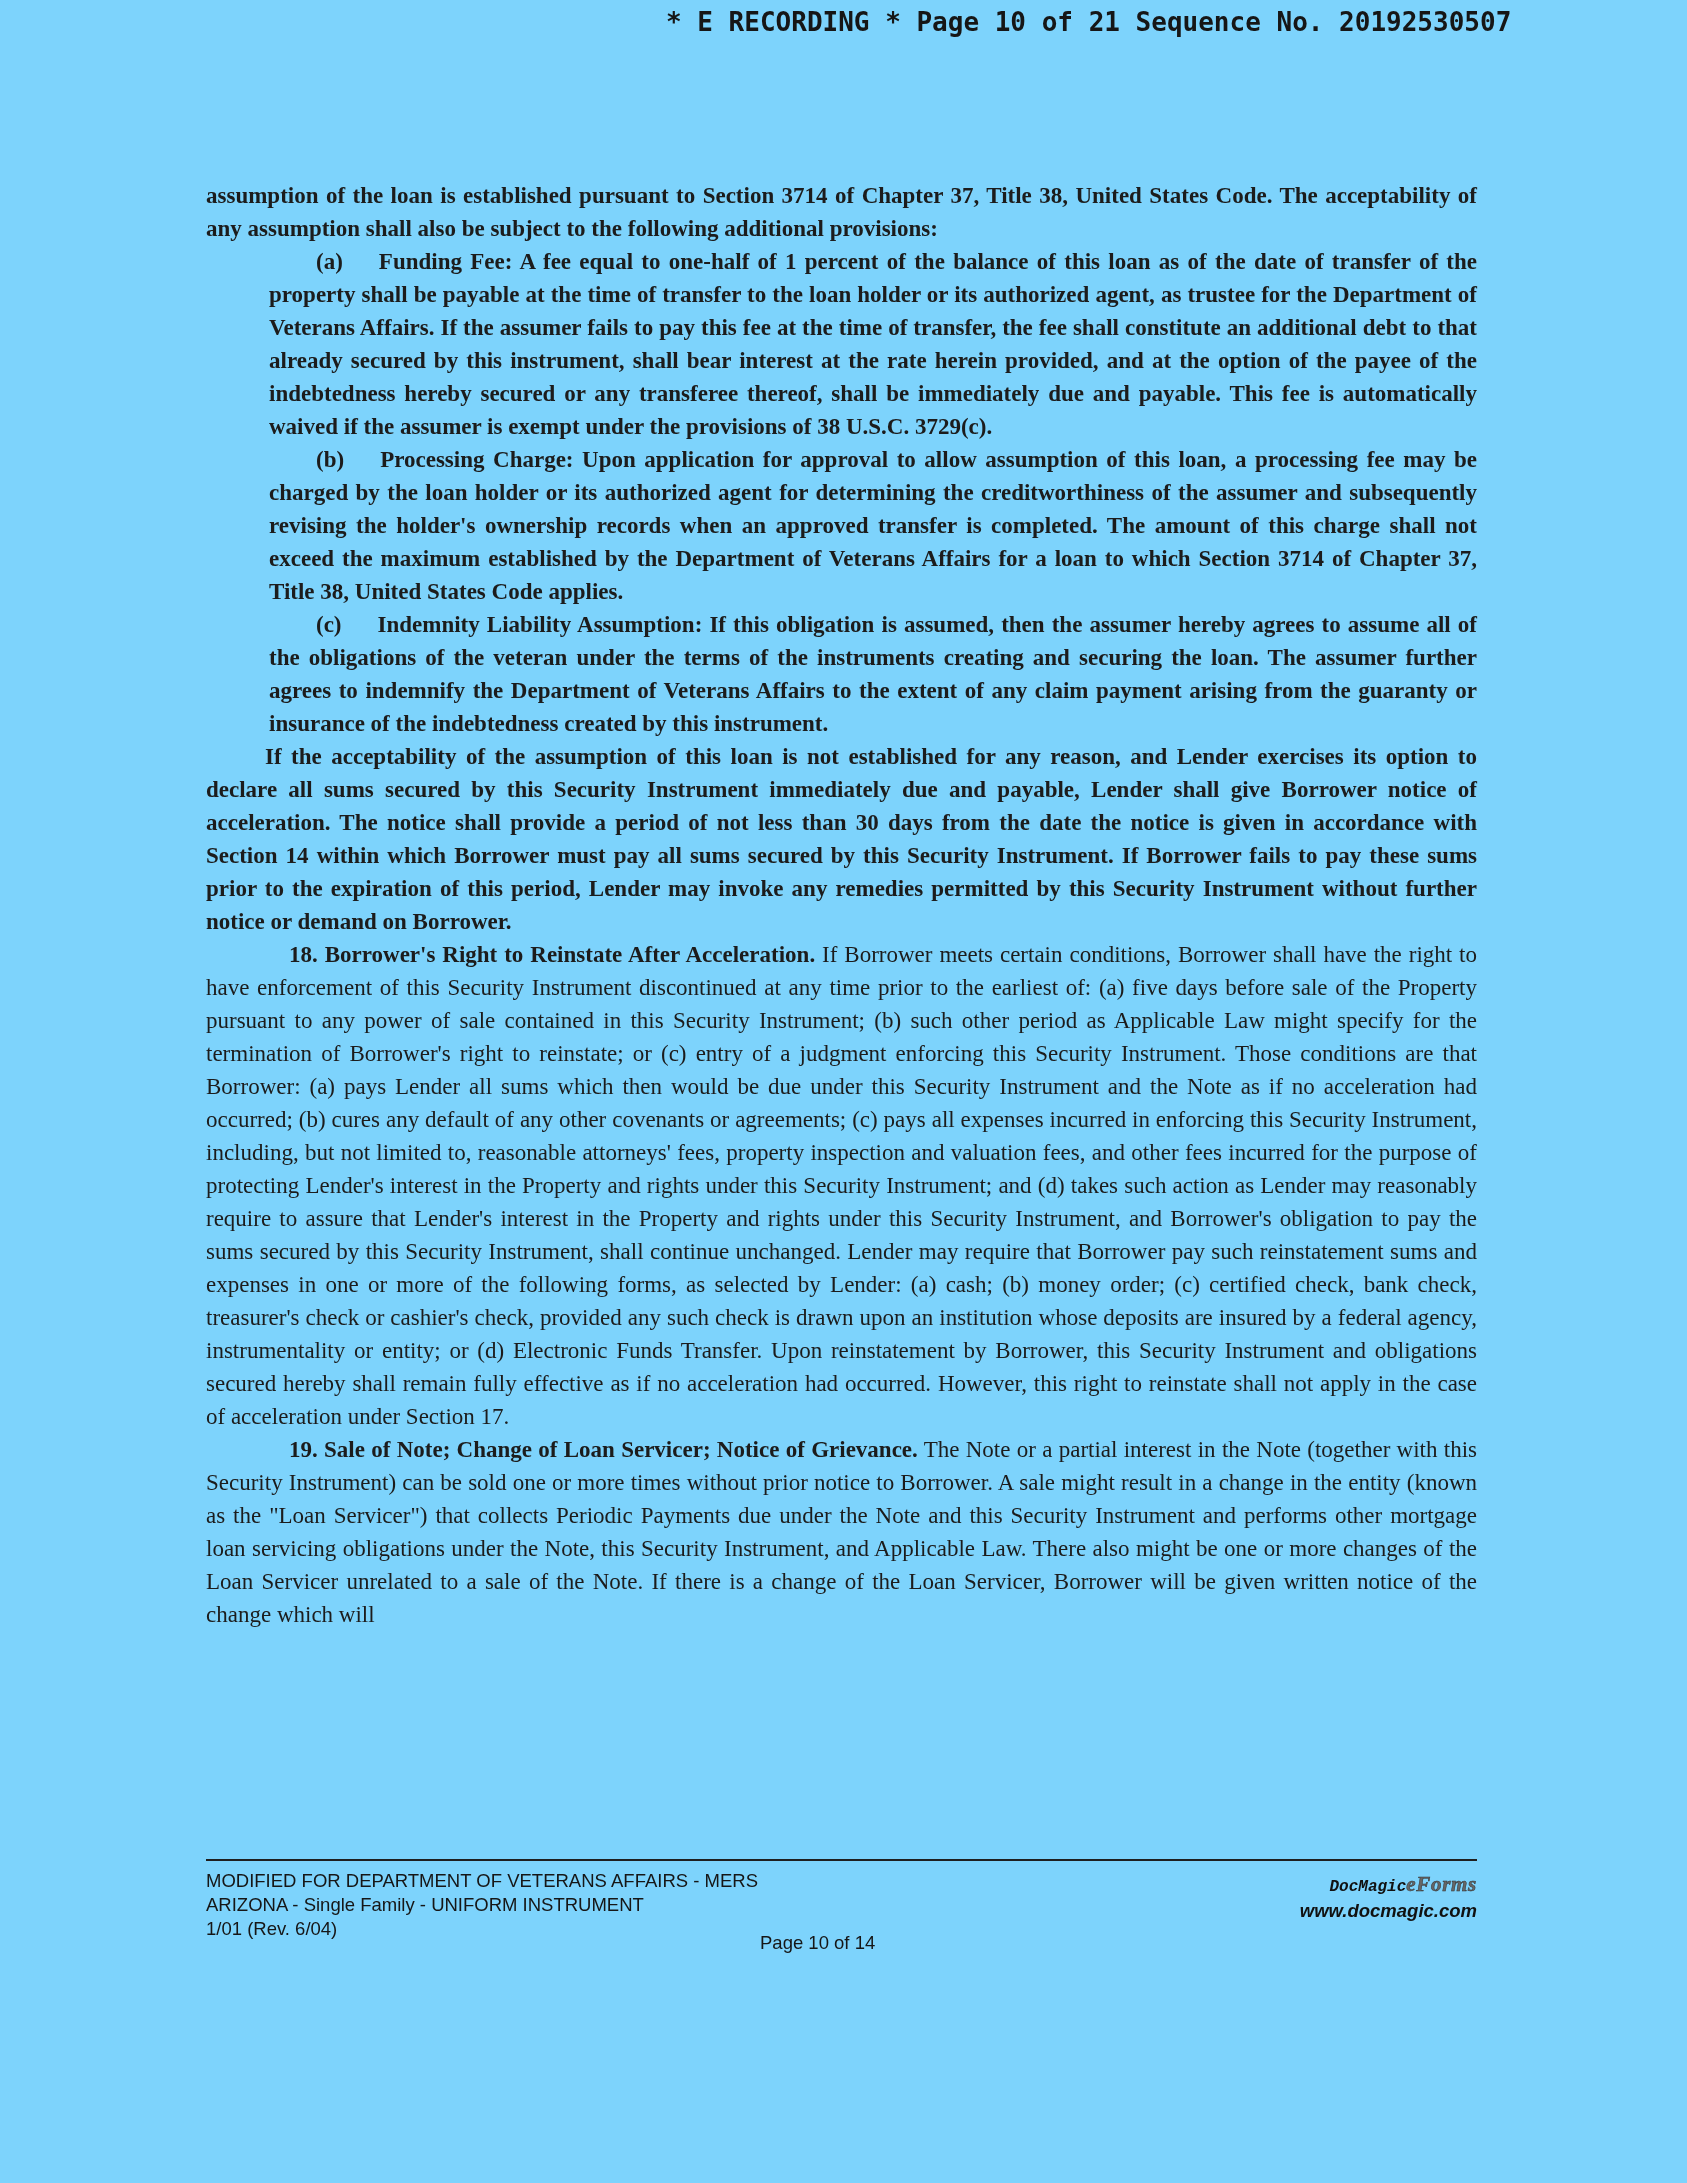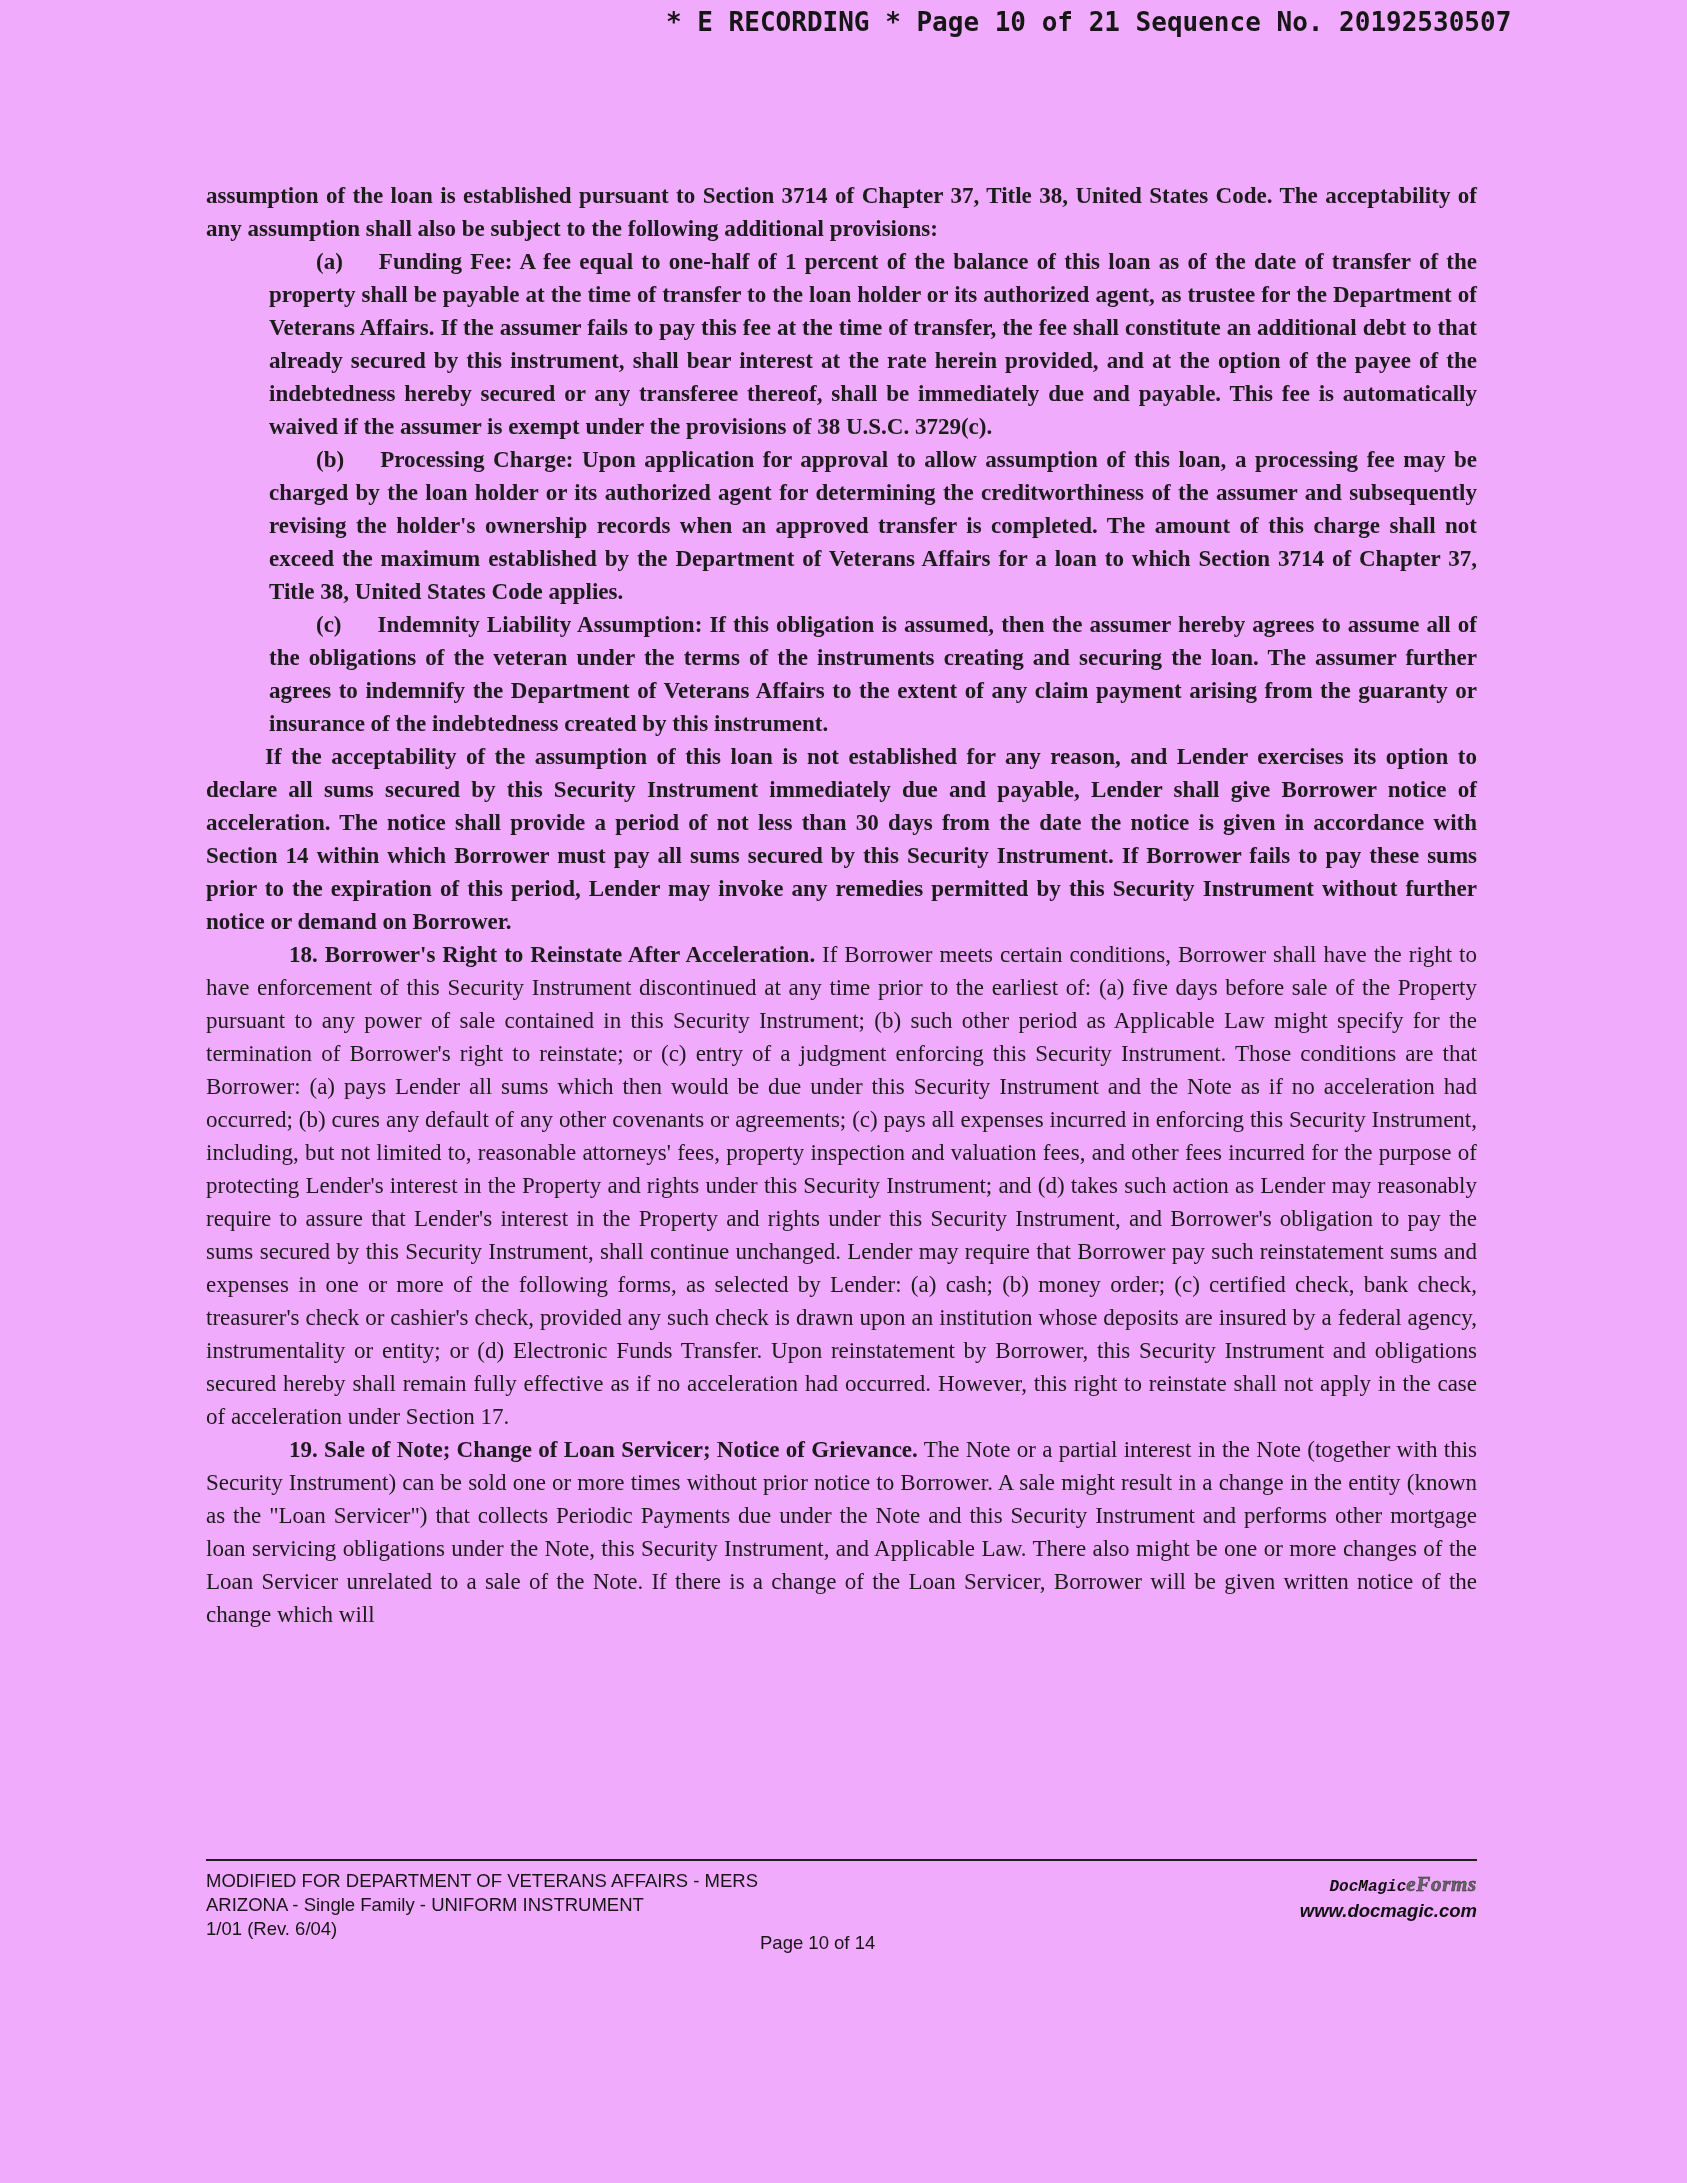--- a/index.html
+++ b/index.html
@@ -8,21 +8,21 @@
     height: 2183px;
     background: #ffffff;
     font-family: "Liberation Serif", serif;
     color: #1c1c1c;
     position: relative;
     overflow: hidden;
   }
   .page {
     position: absolute;
     inset: 0;
-    background: #f0abfc;
+    background: #7dd3fc;
   }
   
   .stamp {
     position: absolute;
     left: 666px;
     top: 6.6px;
     font-family: "DejaVu Sans Mono", monospace;
     font-size: 26px;
     font-weight: 700;
     white-space: nowrap;

